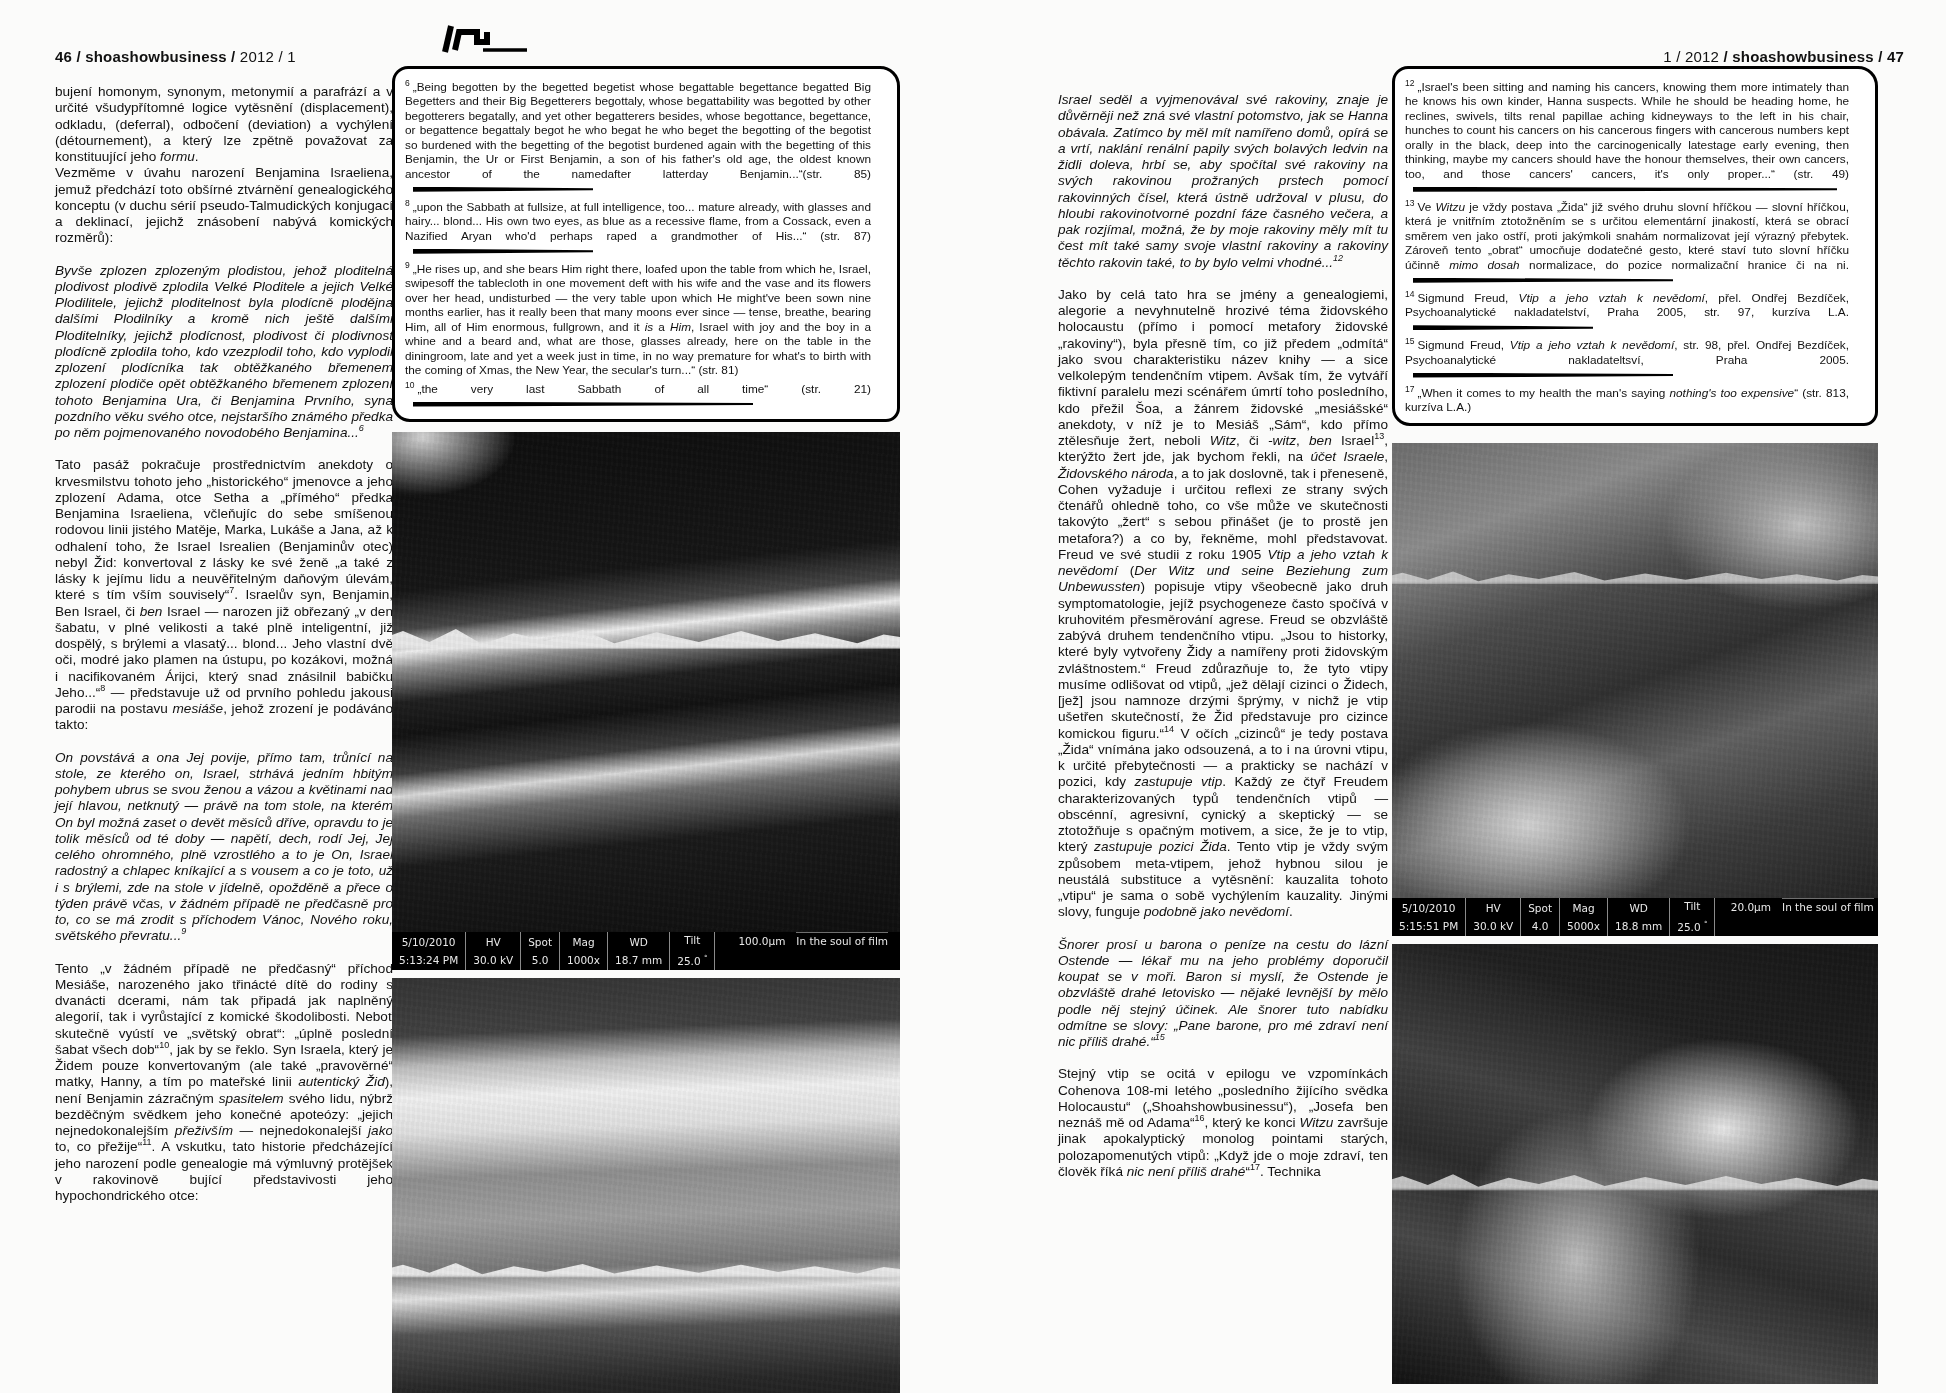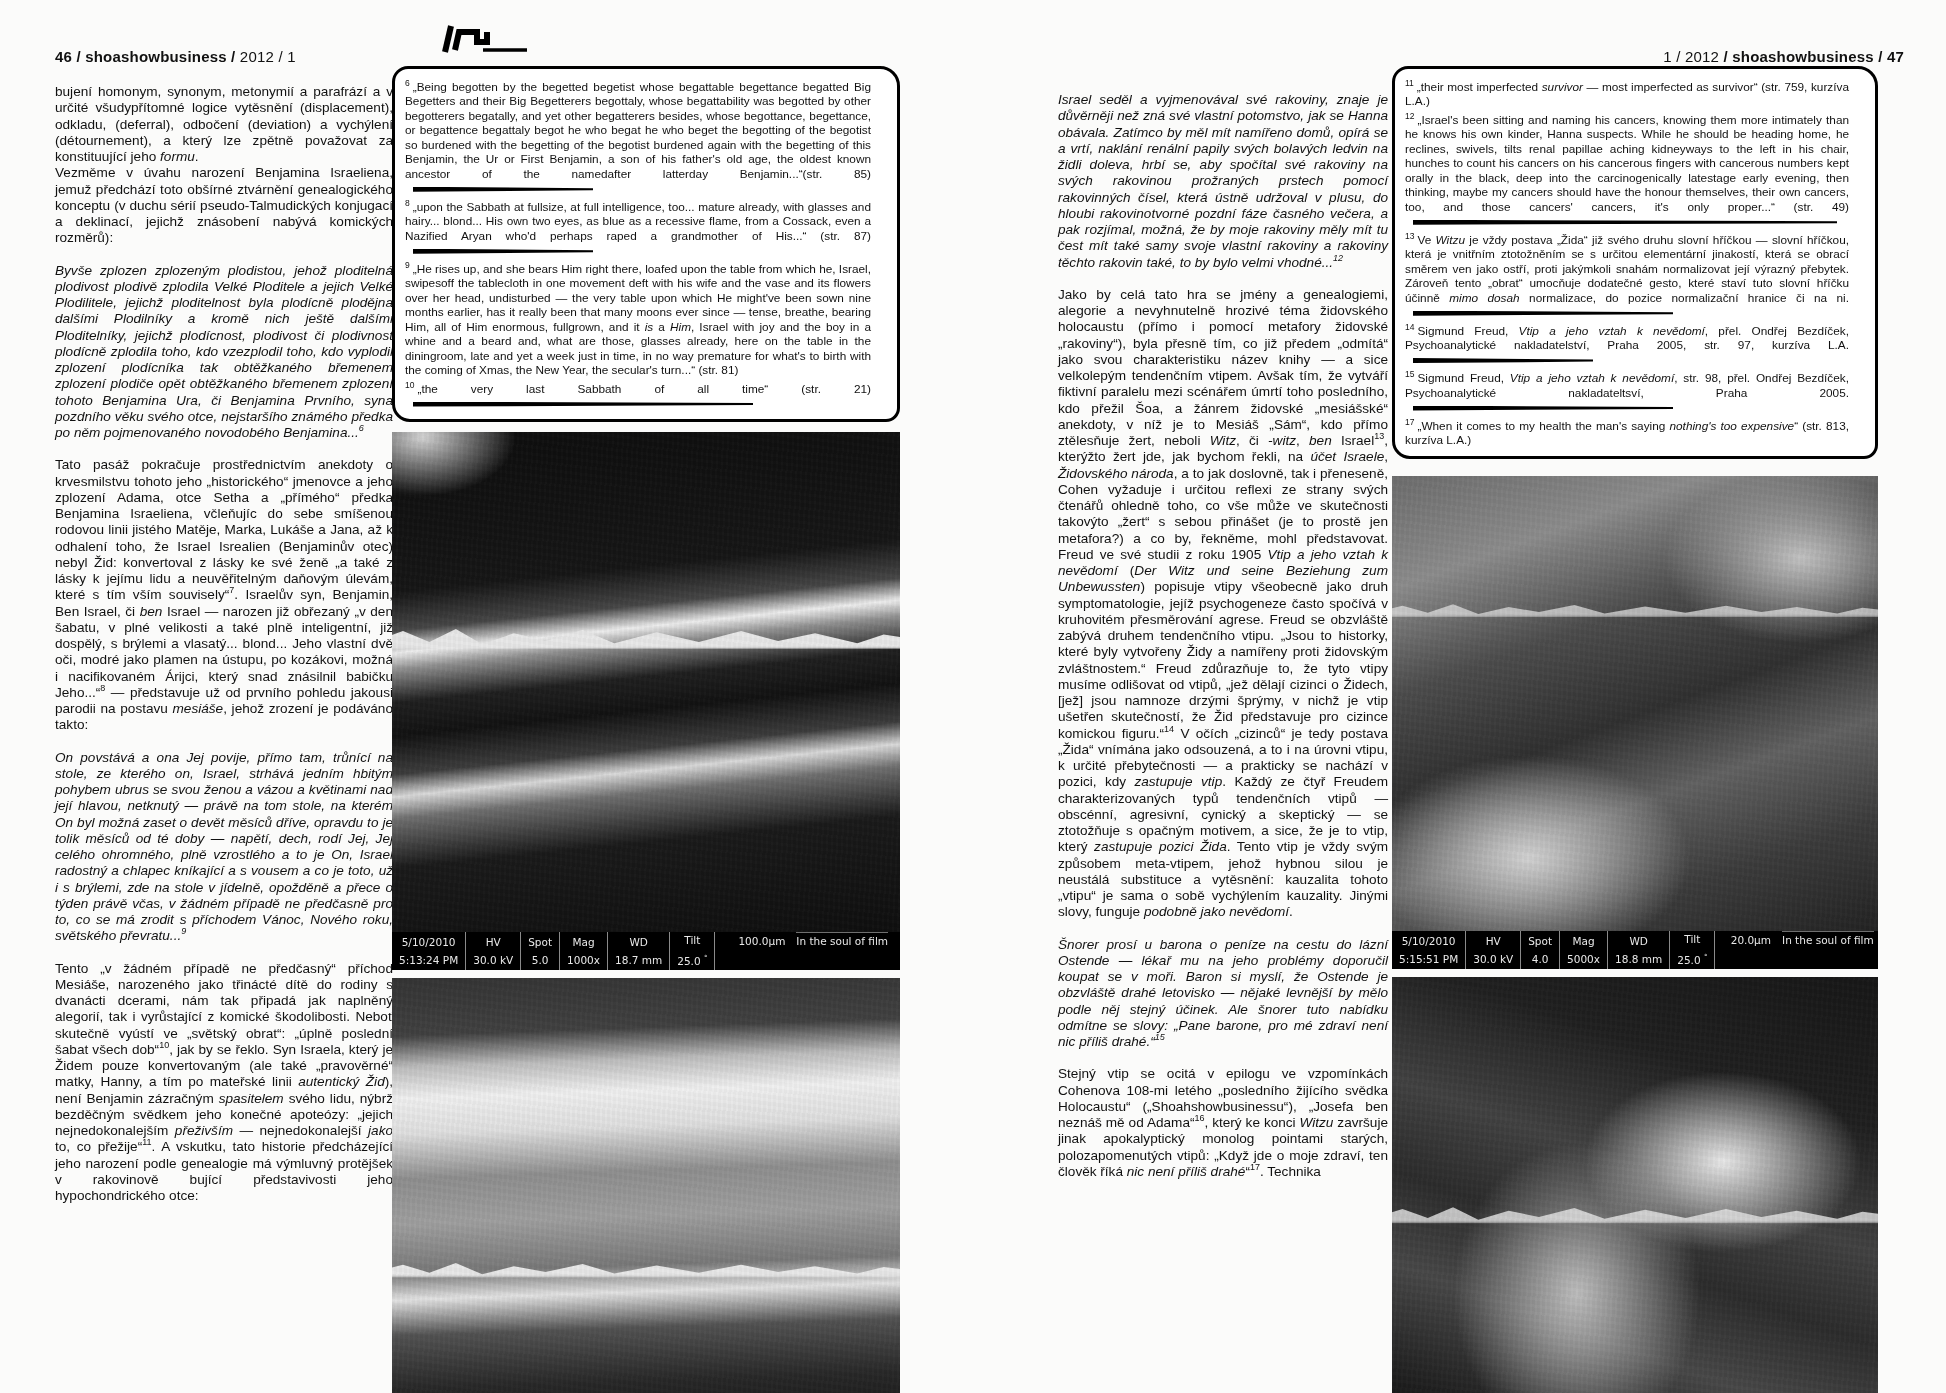--- a/index.html
+++ b/index.html
@@ -158,21 +158,20 @@
 <div class="col" id="col-right">
   <p class="it">Israel seděl a vyjmenovával své rakoviny, znaje je důvěrněji než zná své vlastní potomstvo, jak se Hanna obávala. Zatímco by měl mít namířeno domů, opírá se a vrtí, naklání renální papily svých bolavých ledvin na židli doleva, hrbí se, aby spočítal své rakoviny na svých rakovinou prožraných prstech pomocí rakovinných čísel, která ústně udržoval v plusu, do hloubi rakovinotvorné pozdní fáze časného večera, a pak rozjímal, možná, že by moje rakoviny měly mít tu čest mít také samy svoje vlastní rakoviny a rakoviny těchto rakovin také, to by bylo velmi vhodné...<sup>12</sup></p>
   <p class="gap">Jako by celá tato hra se jmény a genealogiemi, alegorie a nevyhnutelně hrozivé téma židovského holocaustu (přímo i pomocí metafory židovské „rakoviny“), byla přesně tím, co již předem „odmítá“ jako svou charakteristiku název knihy — a sice velkolepým tendenčním vtipem. Avšak tím, že vytváří fiktivní paralelu mezi scénářem úmrtí toho posledního, kdo přežil Šoa, a žánrem židovské „mesiášské“ anekdoty, v níž je to Mesiáš „Sám“, kdo přímo ztělesňuje žert, neboli <i>Witz</i>, či <i>-witz</i>, <i>ben</i> Israel<sup>13</sup>, kterýžto žert jde, jak bychom řekli, na <i>účet Israele</i>, <i>Židovského národa</i>, a to jak doslovně, tak i přeneseně, Cohen vyžaduje i určitou reflexi ze strany svých čtenářů ohledně toho, co vše může ve skutečnosti takovýto „žert“ s sebou přinášet (je to prostě jen metafora?) a co by, řekněme, mohl představovat. Freud ve své studii z roku 1905 <i>Vtip a jeho vztah k nevědomí</i> (<i>Der Witz und seine Beziehung zum Unbewussten</i>) popisuje vtipy všeobecně jako druh symptomatologie, jejíž psychogeneze často spočívá v kruhovitém přesměrování agrese. Freud se obzvláště zabývá druhem tendenčního vtipu. „Jsou to historky, které byly vytvořeny Židy a namířeny proti židovským zvláštnostem.“ Freud zdůrazňuje to, že tyto vtipy musíme odlišovat od vtipů, „jež dělají cizinci o Židech, [jež] jsou namnoze drzými šprýmy, v nichž je vtip ušetřen skutečností, že Žid představuje pro cizince komickou figuru.“<sup>14</sup> V očích „cizinců“ je tedy postava „Žida“ vnímána jako odsouzená, a to i na úrovni vtipu, k určité přebytečnosti — a prakticky se nachází v pozici, kdy <i>zastupuje vtip</i>. Každý ze čtyř Freudem charakterizovaných typů tendenčních vtipů — obscénní, agresivní, cynický a skeptický — se ztotožňuje s opačným motivem, a sice, že je to vtip, který <i>zastupuje pozici Žida</i>. Tento vtip je vždy svým způsobem meta-vtipem, jehož hybnou silou je neustálá substituce a vytěsnění: kauzalita tohoto „vtipu“ je sama o sobě vychýlením kauzality. Jinými slovy, funguje <i>podobně jako nevědomí</i>.</p>
   <p class="it gap">Šnorer prosí u barona o peníze na cestu do lázní Ostende — lékař mu na jeho problémy doporučil koupat se v moři. Baron si myslí, že Ostende je obzvláště drahé letovisko — nějaké levnější by mělo podle něj stejný účinek. Ale šnorer tuto nabídku odmítne se slovy: „Pane barone, pro mé zdraví není nic příliš drahé.“<sup>15</sup></p>
   <p class="gap">Stejný vtip se ocitá v epilogu ve vzpomínkách Cohenova 108-mi letého „posledního žijícího svědka Holocaustu“ („Shoahshowbusinessu“), „Josefa ben neznáš mě od Adama“<sup>16</sup>, který ke konci <i>Witzu</i> završuje jinak apokalyptický monolog pointami starých, polozapomenutých vtipů: „Když jde o moje zdraví, ten člověk říká <i>nic není příliš drahé</i>“<sup>17</sup>. Technika</p>
 </div>
 
 <div id="right-block">
 
   <div class="fnbox">
-    <div class="fn"><span class="num">11</span><span>„their most imperfected <i>survivor</i> — most imperfected as survivor“ (str. 759, kurzíva L.A.)</span></div>
     <div class="fn"><span class="num">12</span><span>„Israel's been sitting and naming his cancers, knowing them more intimately than he knows his own kinder, Hanna suspects. While he should be heading home, he reclines, swivels, tilts renal papillae aching kidneyways to the left in his chair, hunches to count his cancers on his cancerous fingers with cancerous numbers kept orally in the black, deep into the carcinogenically latestage early evening, then thinking, maybe my cancers should have the honour themselves, their own cancers, too, and those cancers' cancers, it's only proper...“ (str. 49) <span class="sq w5"></span></span></div>
     <div class="fn"><span class="num">13</span><span>Ve <i>Witzu</i> je vždy postava „Žida“ již svého druhu slovní hříčkou — slovní hříčkou, která je vnitřním ztotožněním se s určitou elementární jinakostí, která se obrací směrem ven jako ostří, proti jakýmkoli snahám normalizovat její výrazný přebytek. Zároveň tento „obrat“ umocňuje dodatečné gesto, které staví tuto slovní hříčku účinně <i>mimo dosah</i> normalizace, do pozice normalizační hranice či na ni. <span class="sq w3"></span></span></div>
     <div class="fn"><span class="num">14</span><span>Sigmund Freud, <i>Vtip a jeho vztah k nevědomí</i>, přel. Ondřej Bezdíček, Psychoanalytické nakladatelství, Praha 2005, str. 97, kurzíva L.A. <span class="sq w2"></span></span></div>
     <div class="fn"><span class="num">15</span><span>Sigmund Freud, <i>Vtip a jeho vztah k nevědomí</i>, str. 98, přel. Ondřej Bezdíček, Psychoanalytické nakladateltsví, Praha 2005. <span class="sq w3"></span></span></div>
     <div class="fn"><span class="num">17</span><span>„When it comes to my health the man's saying <i>nothing's too expensive</i>“ (str. 813, kurzíva L.A.)</span></div>
   </div>
 
   <figure class="mt3">
     <div class="sem sem-r1">
       <div class="ridge" style="top:28%;height:14px;opacity:.7;"></div>

